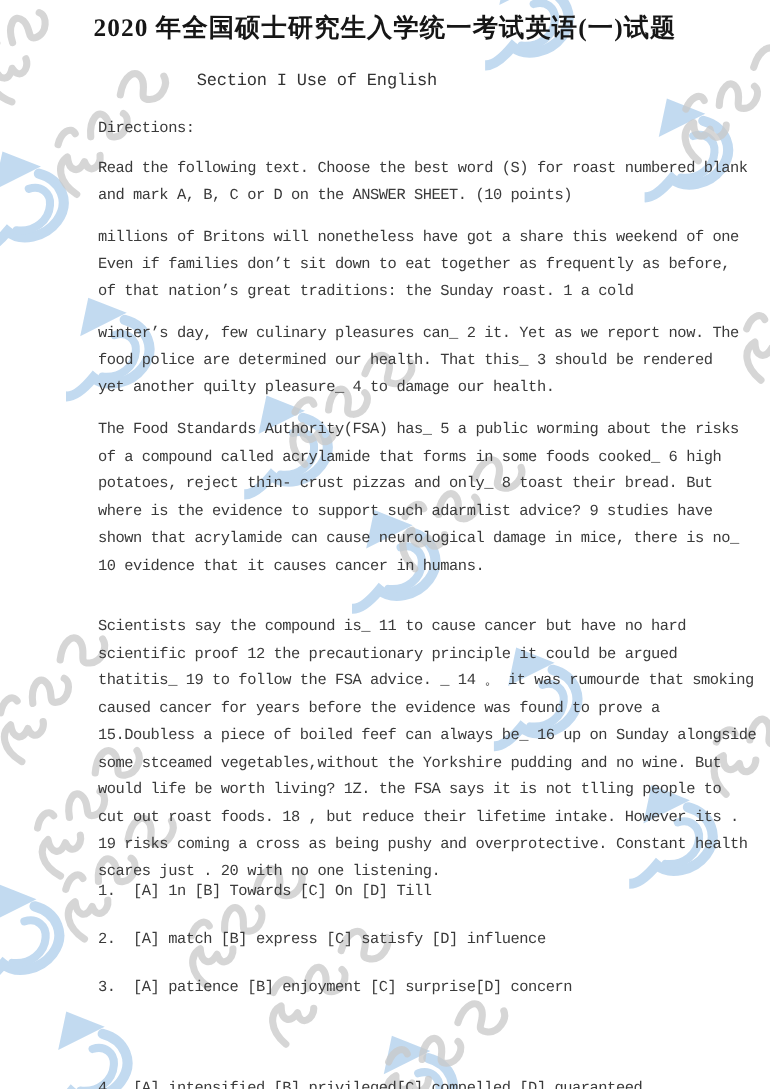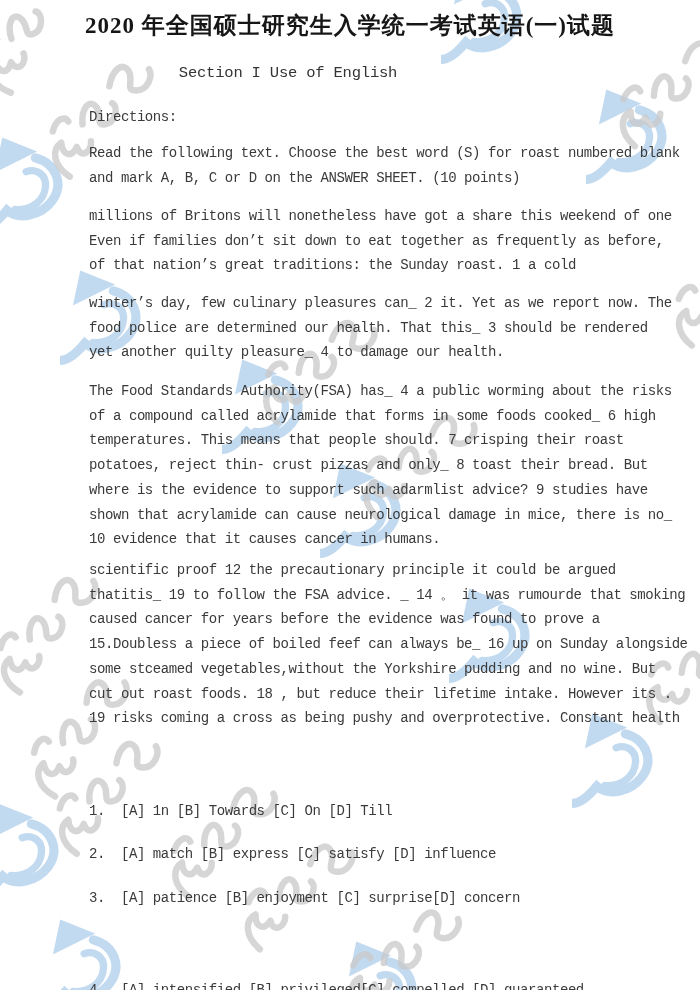--- a/index.html
+++ b/index.html
@@ -167,37 +167,39 @@
       <div class="line">of that nation’s great traditions: the Sunday roast. 1 a cold</div>
     </div>
 
     <div class="tblock" style="top:291px">
       <div class="line">winter’s day, few culinary pleasures can_ 2 it. Yet as we report now. The</div>
       <div class="line">food police are determined our health. That this_ 3 should be rendered</div>
       <div class="line">yet another quilty pleasure_ 4 to damage our health.</div>
     </div>
 
     <div class="tblock" style="top:379px">
-      <div class="line">The Food Standards Authority(FSA) has_ 4 a public worming about the risks</div>
+      <div class="line">The Food Standards Authority(FSA) has_ 5 a public worming about the risks</div>
       <div class="line">of a compound called acrylamide that forms in some foods cooked_ 6 high</div>
-      <div class="line">temperatures. This means that people should. 7 crisping their roast</div>
       <div class="line">potatoes, reject thin- crust pizzas and only_ 8 toast their bread. But</div>
       <div class="line">where is the evidence to support such adarmlist advice? 9 studies have</div>
       <div class="line">shown that acrylamide can cause neurological damage in mice, there is no_</div>
       <div class="line">10 evidence that it causes cancer in humans.</div>
     </div>
 
     <div class="tblock" style="top:558px">
+      <div class="line">Scientists say the compound is_ 11 to cause cancer but have no hard</div>
       <div class="line">scientific proof 12 the precautionary principle it could be argued</div>
       <div class="line">thatitis_ 19 to follow the FSA advice. _ 14 。 it was rumourde that smoking</div>
       <div class="line">caused cancer for years before the evidence was found to prove a</div>
       <div class="line">15.Doubless a piece of boiled feef can always be_ 16 up on Sunday alongside</div>
       <div class="line">some stceamed vegetables,without the Yorkshire pudding and no wine. But</div>
+      <div class="line">would life be worth living? 1Z. the FSA says it is not tlling people to</div>
       <div class="line">cut out roast foods. 18 , but reduce their lifetime intake. However its .</div>
       <div class="line">19 risks coming a cross as being pushy and overprotective. Constant health</div>
+      <div class="line">scares just . 20 with no one listening.</div>
     </div>
 
     <div class="tblock" style="top:801px">
       <div class="line qline">1.  [A] 1n [B] Towards [C] On [D] Till</div>
     </div>
     <div class="tblock" style="top:844px">
       <div class="line qline">2.  [A] match [B] express [C] satisfy [D] influence</div>
     </div>
     <div class="tblock" style="top:888px">
       <div class="line qline">3.  [A] patience [B] enjoyment [C] surprise[D] concern</div>

